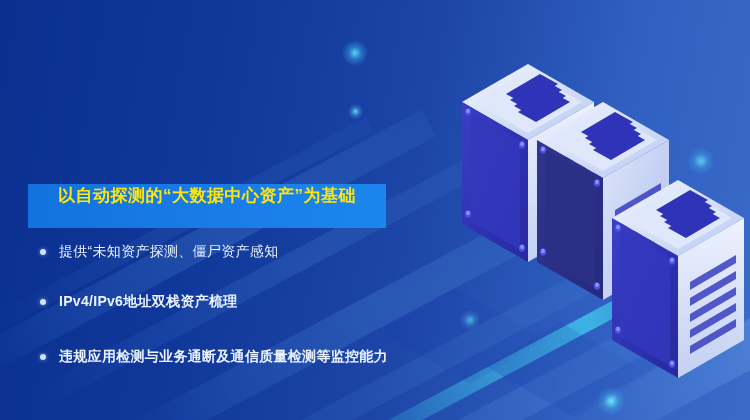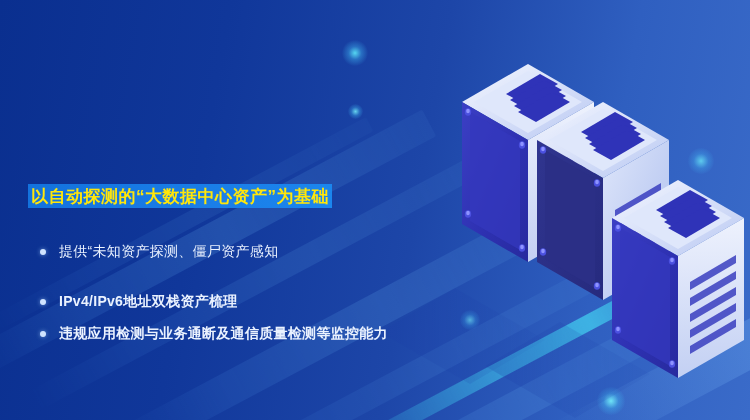--- a/index.html
+++ b/index.html
@@ -61,22 +61,22 @@
 
   
   .title{
     position:absolute;left:28px;top:123px;
     font-size:41px;font-weight:bold;color:#ffffff;
     letter-spacing:1px;white-space:nowrap;
     text-shadow:0 2px 7px rgba(0,18,70,.55);
   }
   .subtitle-bar{
     position:absolute;left:28px;top:184px;
-    height:24px;padding:0 3px;
-    display:flex;align-items:flex-end;
+    height:44px;padding:0 30px;
+    display:flex;align-items:flex-start;
     background:linear-gradient(90deg,#1372dd 0%,#1a7ee8 60%,#1b86ee 100%);
   }
   .subtitle-bar span{
     font-size:17px;font-weight:bold;color:#ffe60a;
     letter-spacing:.5px;white-space:nowrap;
   }
   .bullets{position:absolute;left:40px;top:238px;width:400px;}
   .bullet{display:flex;align-items:center;height:28px;margin-bottom:0;}
   .bullet + .bullet{margin-top:0;font-weight:bold;}
   .dot{
@@ -284,19 +284,19 @@
 
   <div class="bullets">
     <div class="bullet" style="margin-top: 0px;">
       <span class="dot"></span>
       <span class="btext">提供“未知资产探测、僵尸资产感知</span>
     </div>
     <div class="bullet" style="margin-top: 22px;">
       <span class="dot"></span>
       <span class="btext">IPv4/IPv6地址双栈资产梳理</span>
     </div>
-    <div class="bullet" style="margin-top: 4px;">
+    <div class="bullet" style="margin-top: 27px;">
       <span class="dot"></span>
       <span class="btext">违规应用检测与业务通断及通信质量检测等监控能力</span>
     </div>
   </div>
 
 </div>
 
 </body></html>

